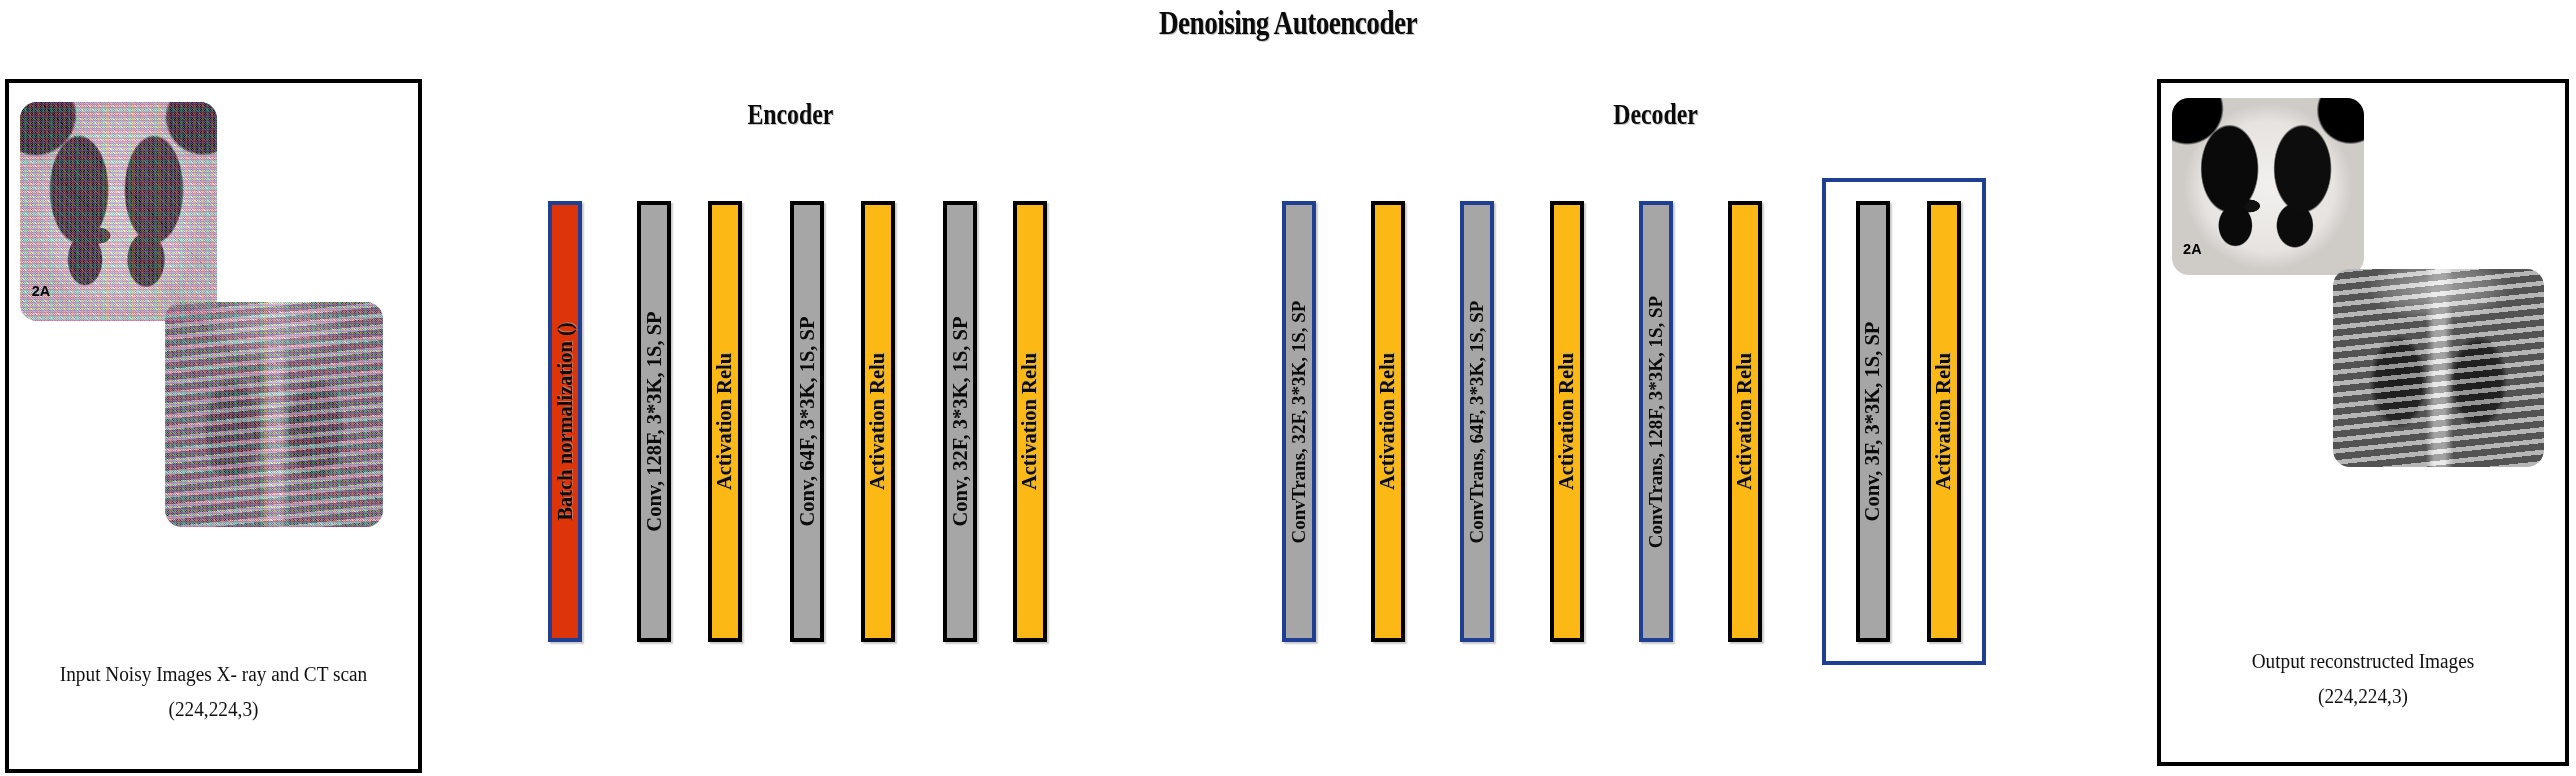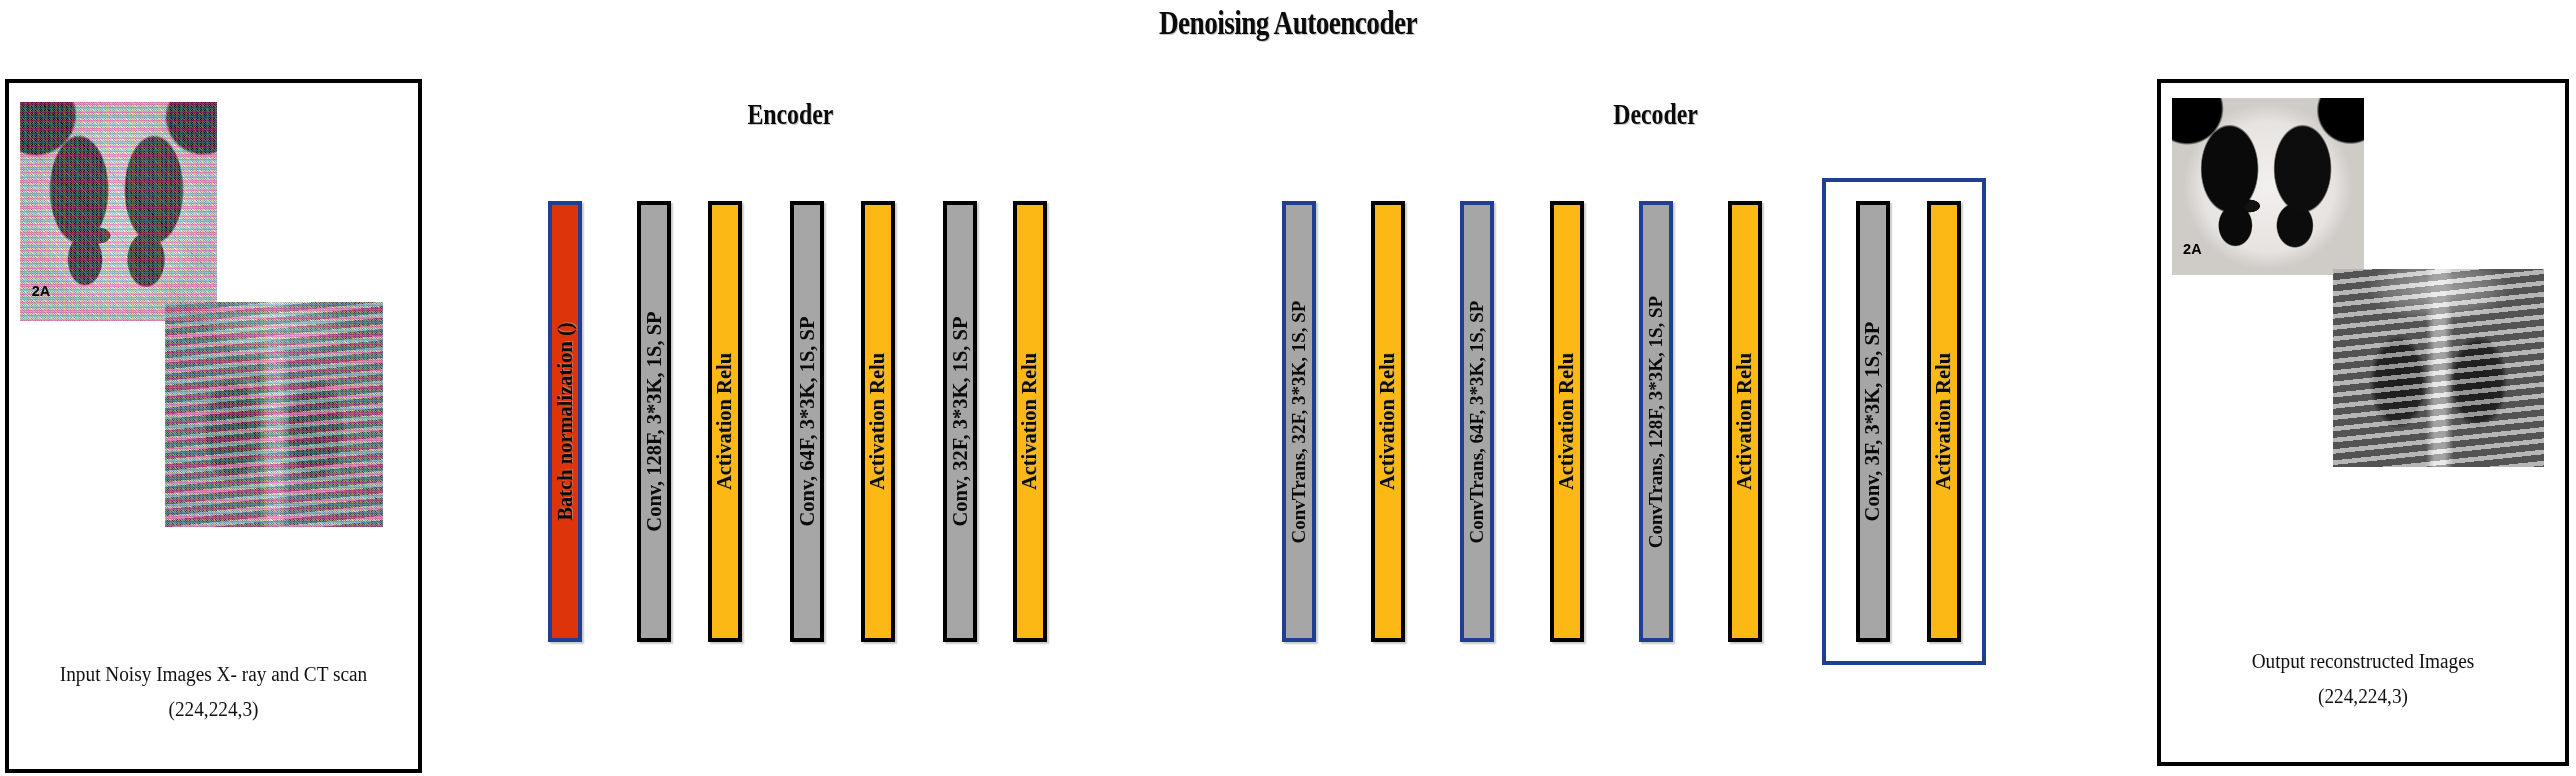--- a/index.html
+++ b/index.html
@@ -59,21 +59,21 @@
     font-weight:normal;
     color:#111;
     line-height:1.38;
     transform:scaleX(0.94);
   }
   #input-caption{bottom:46px;}
   #output-caption{bottom:52px;}
   .io-caption .dims{display:block;margin-top:6.6px;}
 
   
-  .scan{position:absolute;overflow:hidden;}
+  .scan{position:absolute;overflow:hidden;border-radius:17px;}
 
   .ct{
     background:
       radial-gradient(ellipse 20% 33% at 30% 40%, #0a0a0a 0%, #0a0a0a 72%, rgba(10,10,10,0) 76%),
       radial-gradient(ellipse 20% 33% at 68% 40%, #0d0d0d 0%, #0d0d0d 72%, rgba(13,13,13,0) 76%),
       radial-gradient(ellipse 12% 16% at 33% 72%, #0a0a0a 0%, #0a0a0a 70%, rgba(10,10,10,0) 75%),
       radial-gradient(ellipse 13% 17% at 64% 72%, #0c0c0c 0%, #0c0c0c 70%, rgba(12,12,12,0) 75%),
       radial-gradient(ellipse 8% 5% at 40% 61%, #111 0%, #111 70%, rgba(17,17,17,0) 76%),
       radial-gradient(ellipse 44% 47% at 50% 50%, #f2f0ee 0%, #e6e3e0 78%, #cfcbc7 100%),
       linear-gradient(#ffffff,#ffffff);

